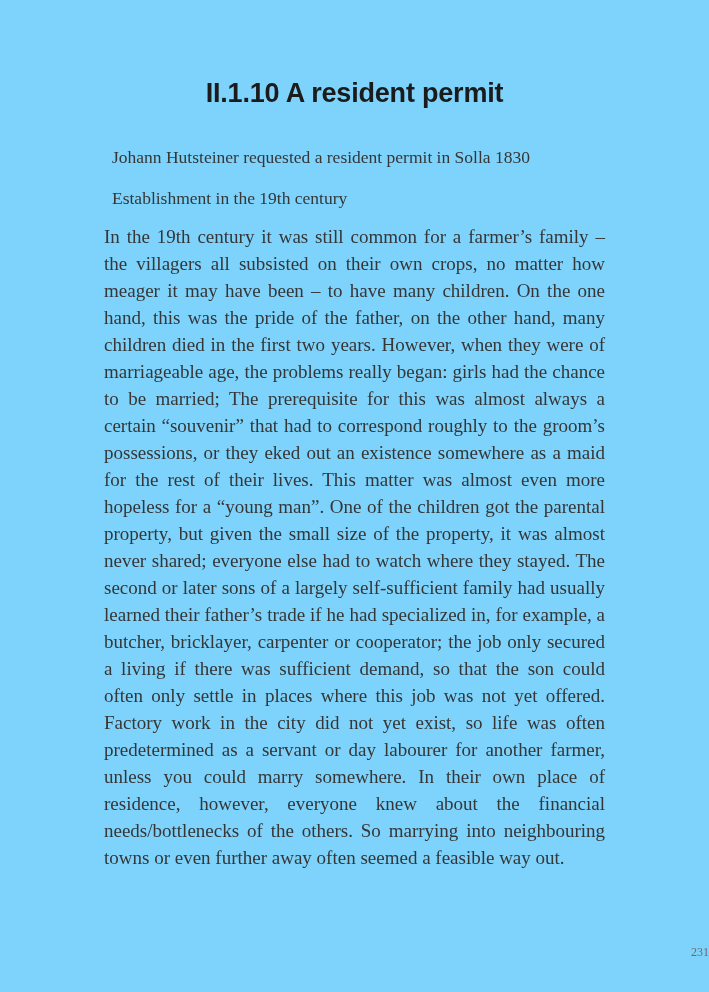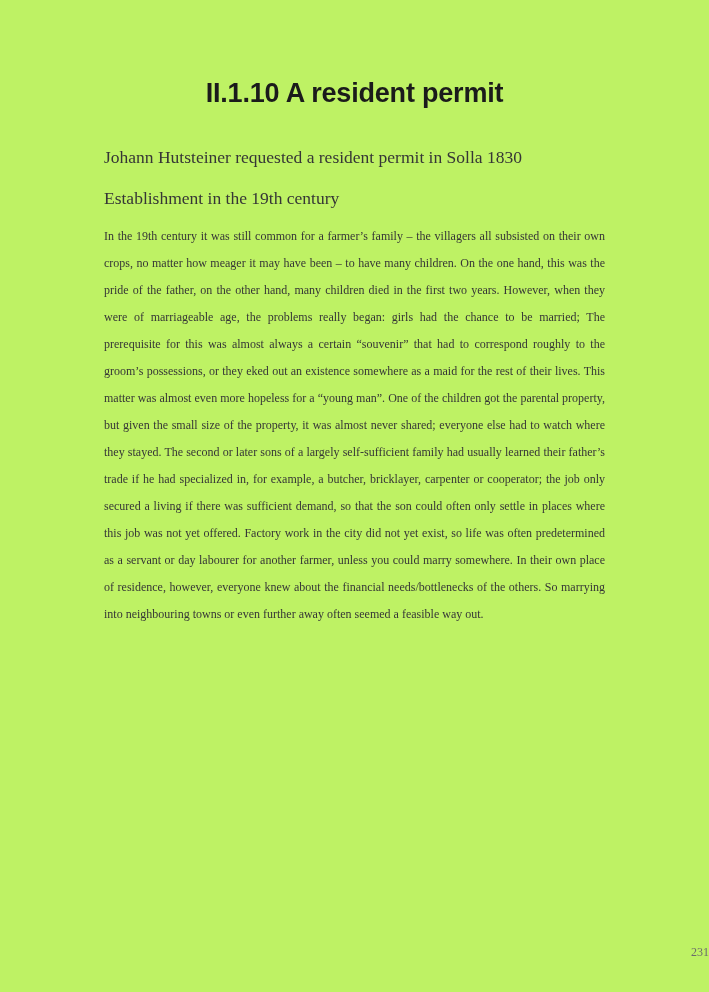--- a/index.html
+++ b/index.html
@@ -5,55 +5,55 @@
   html, body {
     margin: 0;
     padding: 0;
     background: #ffffff;
   }
   .page {
     position: relative;
     width: 709px;
     height: 992px;
     margin: 0 auto;
-    background: #bef264;
+    background: #7dd3fc;
     overflow: hidden;
     font-family: "Liberation Serif", serif;
   }
   .content {
     position: absolute;
     left: 104px;
     width: 501px;
     top: 0;
   }
   .title {
     margin: 76px 0 0 0;
     font-family: "Liberation Sans", sans-serif;
     font-weight: 700;
     font-size: 27px;
     line-height: 34px;
     text-align: center;
     color: #1b1b1b;
     letter-spacing: -0.2px;
   }
   .lead {
-    margin: 0;
+    margin: 8px;
     font-size: 17.5px;
     line-height: 22px;
     color: #363636;
   }
   .lead-first {
     margin-top: 36px;
   }
   .lead + .lead {
     margin-top: 19px;
   }
   .body-text {
     margin: 14px 0 0 0;
-    font-size: 12px;
+    font-size: 19px;
     line-height: 27px;
     text-align: justify;
     color: #363636;
     font-family: Liberation Serif, serif;
   }
   .page-number {
     position: absolute;
     left: 0;
     bottom: 32px;
     width: 100%;

